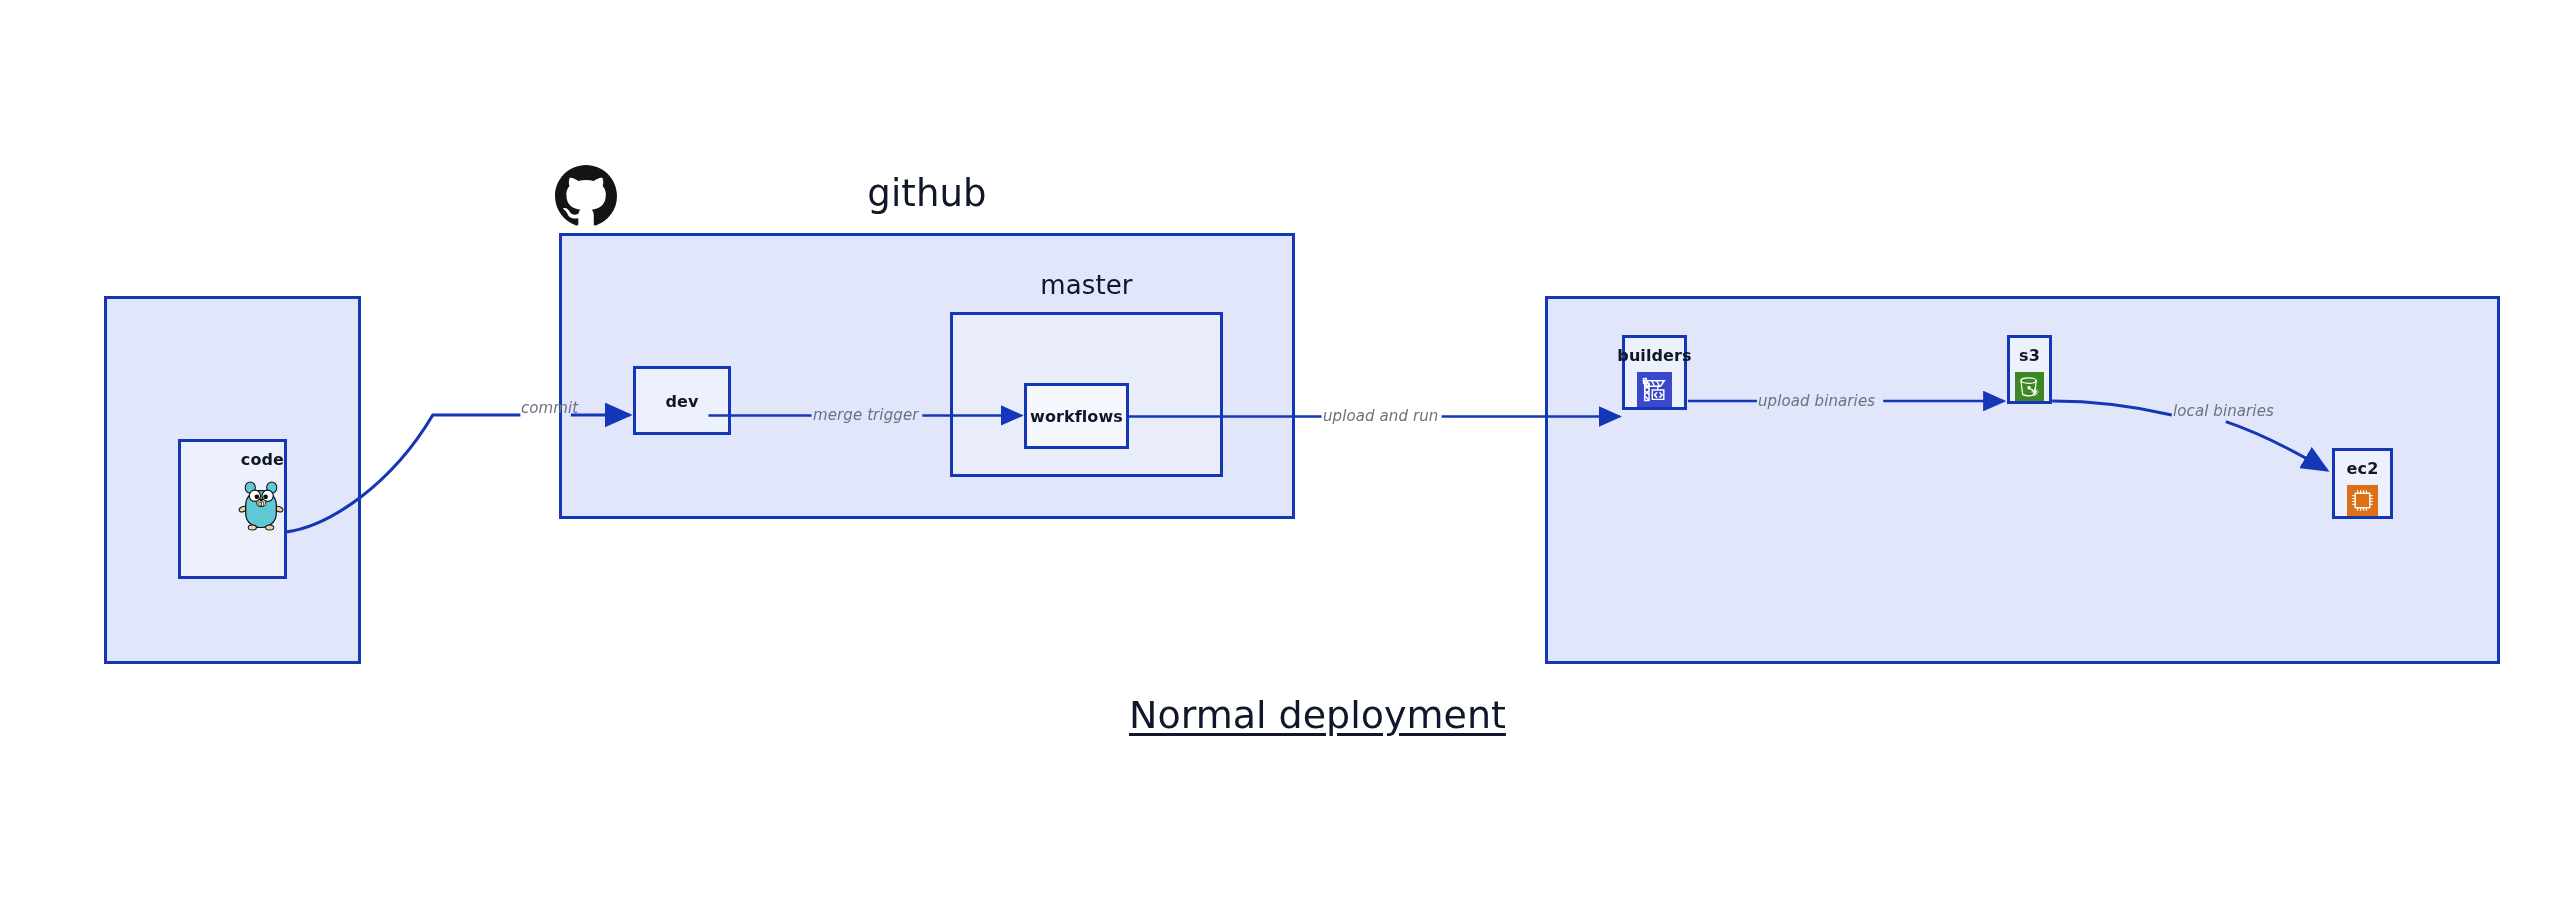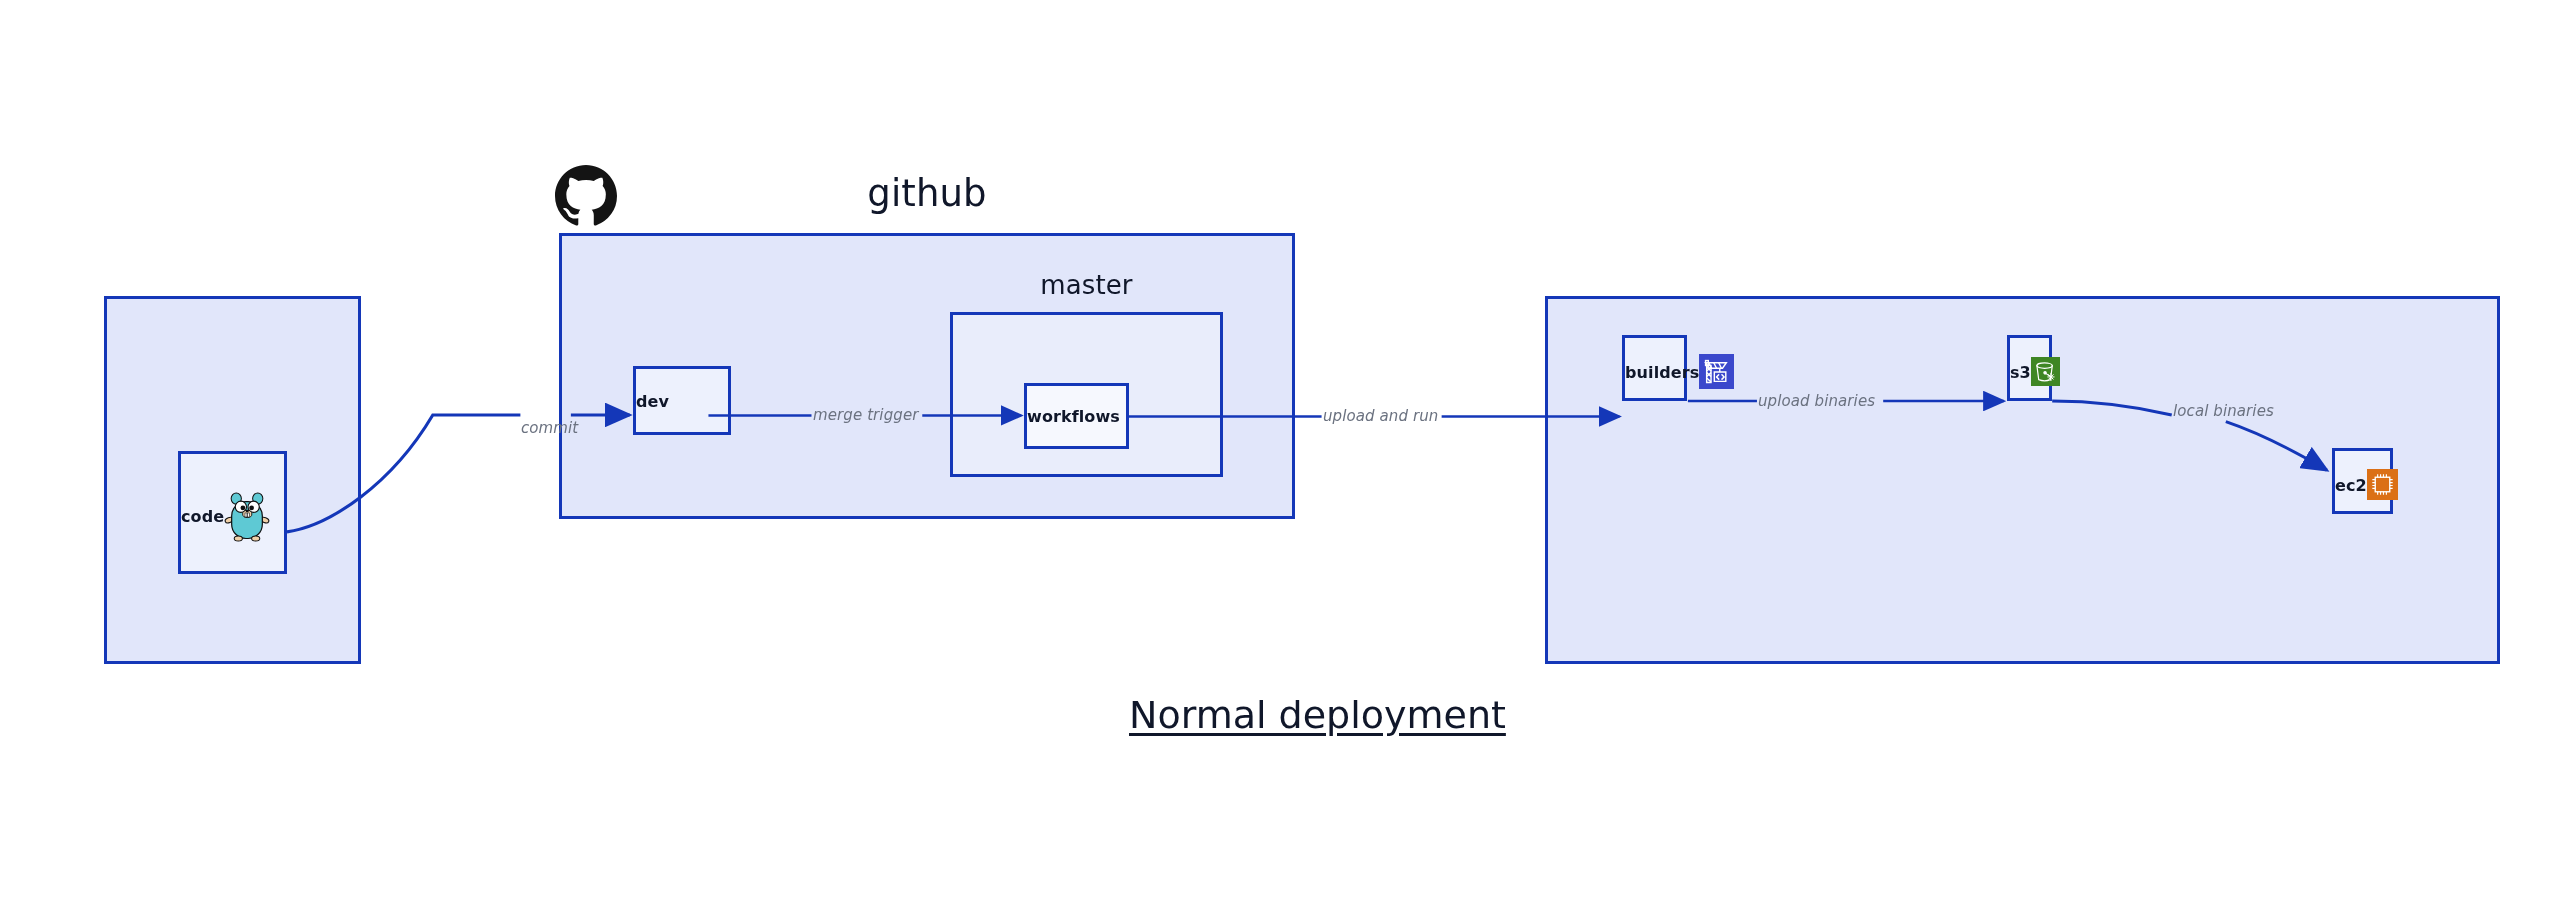--- a/index.html
+++ b/index.html
@@ -43,20 +43,21 @@
     box-sizing: border-box;
   }
 
   
   .node {
     position: absolute;
     background: #edf1fd;
     border: 3.6px solid #1437b8;
     box-sizing: border-box;
     display: flex;
+    flex-direction: column;
     align-items: center;
   }
   .node-label {
     color: #10172a;
     font-size: 16px;
     font-weight: 700;
     white-space: nowrap;
     margin-top: 8.2px;
     letter-spacing: 0.1px;
   }
@@ -105,21 +106,21 @@
 </style>
 </head>
 <body>
 
 <div id="canvas">
 
   <div class="group-label" style="left:104px; top:294px; width:257px;">local</div>
 
   <div class="group" style="left:104px; top:296px; width:257px; height:368px;"></div>
 
-  <div class="node" style="left:178px; top:451px; width:109px; height:123px;">
+  <div class="node" style="left:178px; top:439px; width:109px; height:140px;align-items:flex-end;">
     <div class="node-label">code</div>
     <div class="node-icon">
       <svg width="46" height="58" viewBox="0 0 90 112">
 
         <ellipse cx="24" cy="22" rx="10" ry="11" fill="#5ec9d4" stroke="#101010" stroke-width="2"></ellipse>
         <ellipse cx="66" cy="22" rx="10" ry="11" fill="#5ec9d4" stroke="#101010" stroke-width="2"></ellipse>
 
         <ellipse cx="10" cy="64" rx="8" ry="5" fill="#f0d0a8" stroke="#101010" stroke-width="2" transform="rotate(-20 10 64)"></ellipse>
         <ellipse cx="80" cy="64" rx="8" ry="5" fill="#f0d0a8" stroke="#101010" stroke-width="2" transform="rotate(20 80 64)"></ellipse>
 
@@ -239,21 +240,21 @@
     <path d="M2191,808 L2565,808" fill="none" stroke="#1437b8" stroke-width="5"></path>
     <path d="M2798,808 L3143,808" fill="none" stroke="#1437b8" stroke-width="5" marker-end="url(#arrow)"></path>
 
     <path d="M3276,778 L3410,778" fill="none" stroke="#1437b8" stroke-width="5"></path>
     <path d="M3655,778 L3889,778" fill="none" stroke="#1437b8" stroke-width="5" marker-end="url(#arrow)"></path>
 
     <path d="M3983,778 C4080,778 4150,790 4215,805" fill="none" stroke="#1437b8" stroke-width="6"></path>
     <path d="M4320,818 C4400,845 4470,885 4516,912" fill="none" stroke="#1437b8" stroke-width="6" marker-end="url(#arrow)"></path>
   </svg>
 
-  <div class="edge-label" style="left:521px; top:419px;">commit</div>
+  <div class="edge-label" style="left:521px; top:399px;">commit</div>
 
   <div class="edge-label" style="left:813px; top:406px;">merge trigger</div>
 
   <div class="edge-label" style="left:1323px; top:407px;">upload and run</div>
 
   <div class="edge-label" style="left:1758px; top:392px;">upload binaries</div>
 
   <div class="edge-label" style="left:2173px; top:402px;">local binaries</div>
 
   <div class="diagram-title" style="left:1129px; top:693px;">Normal deployment</div>

